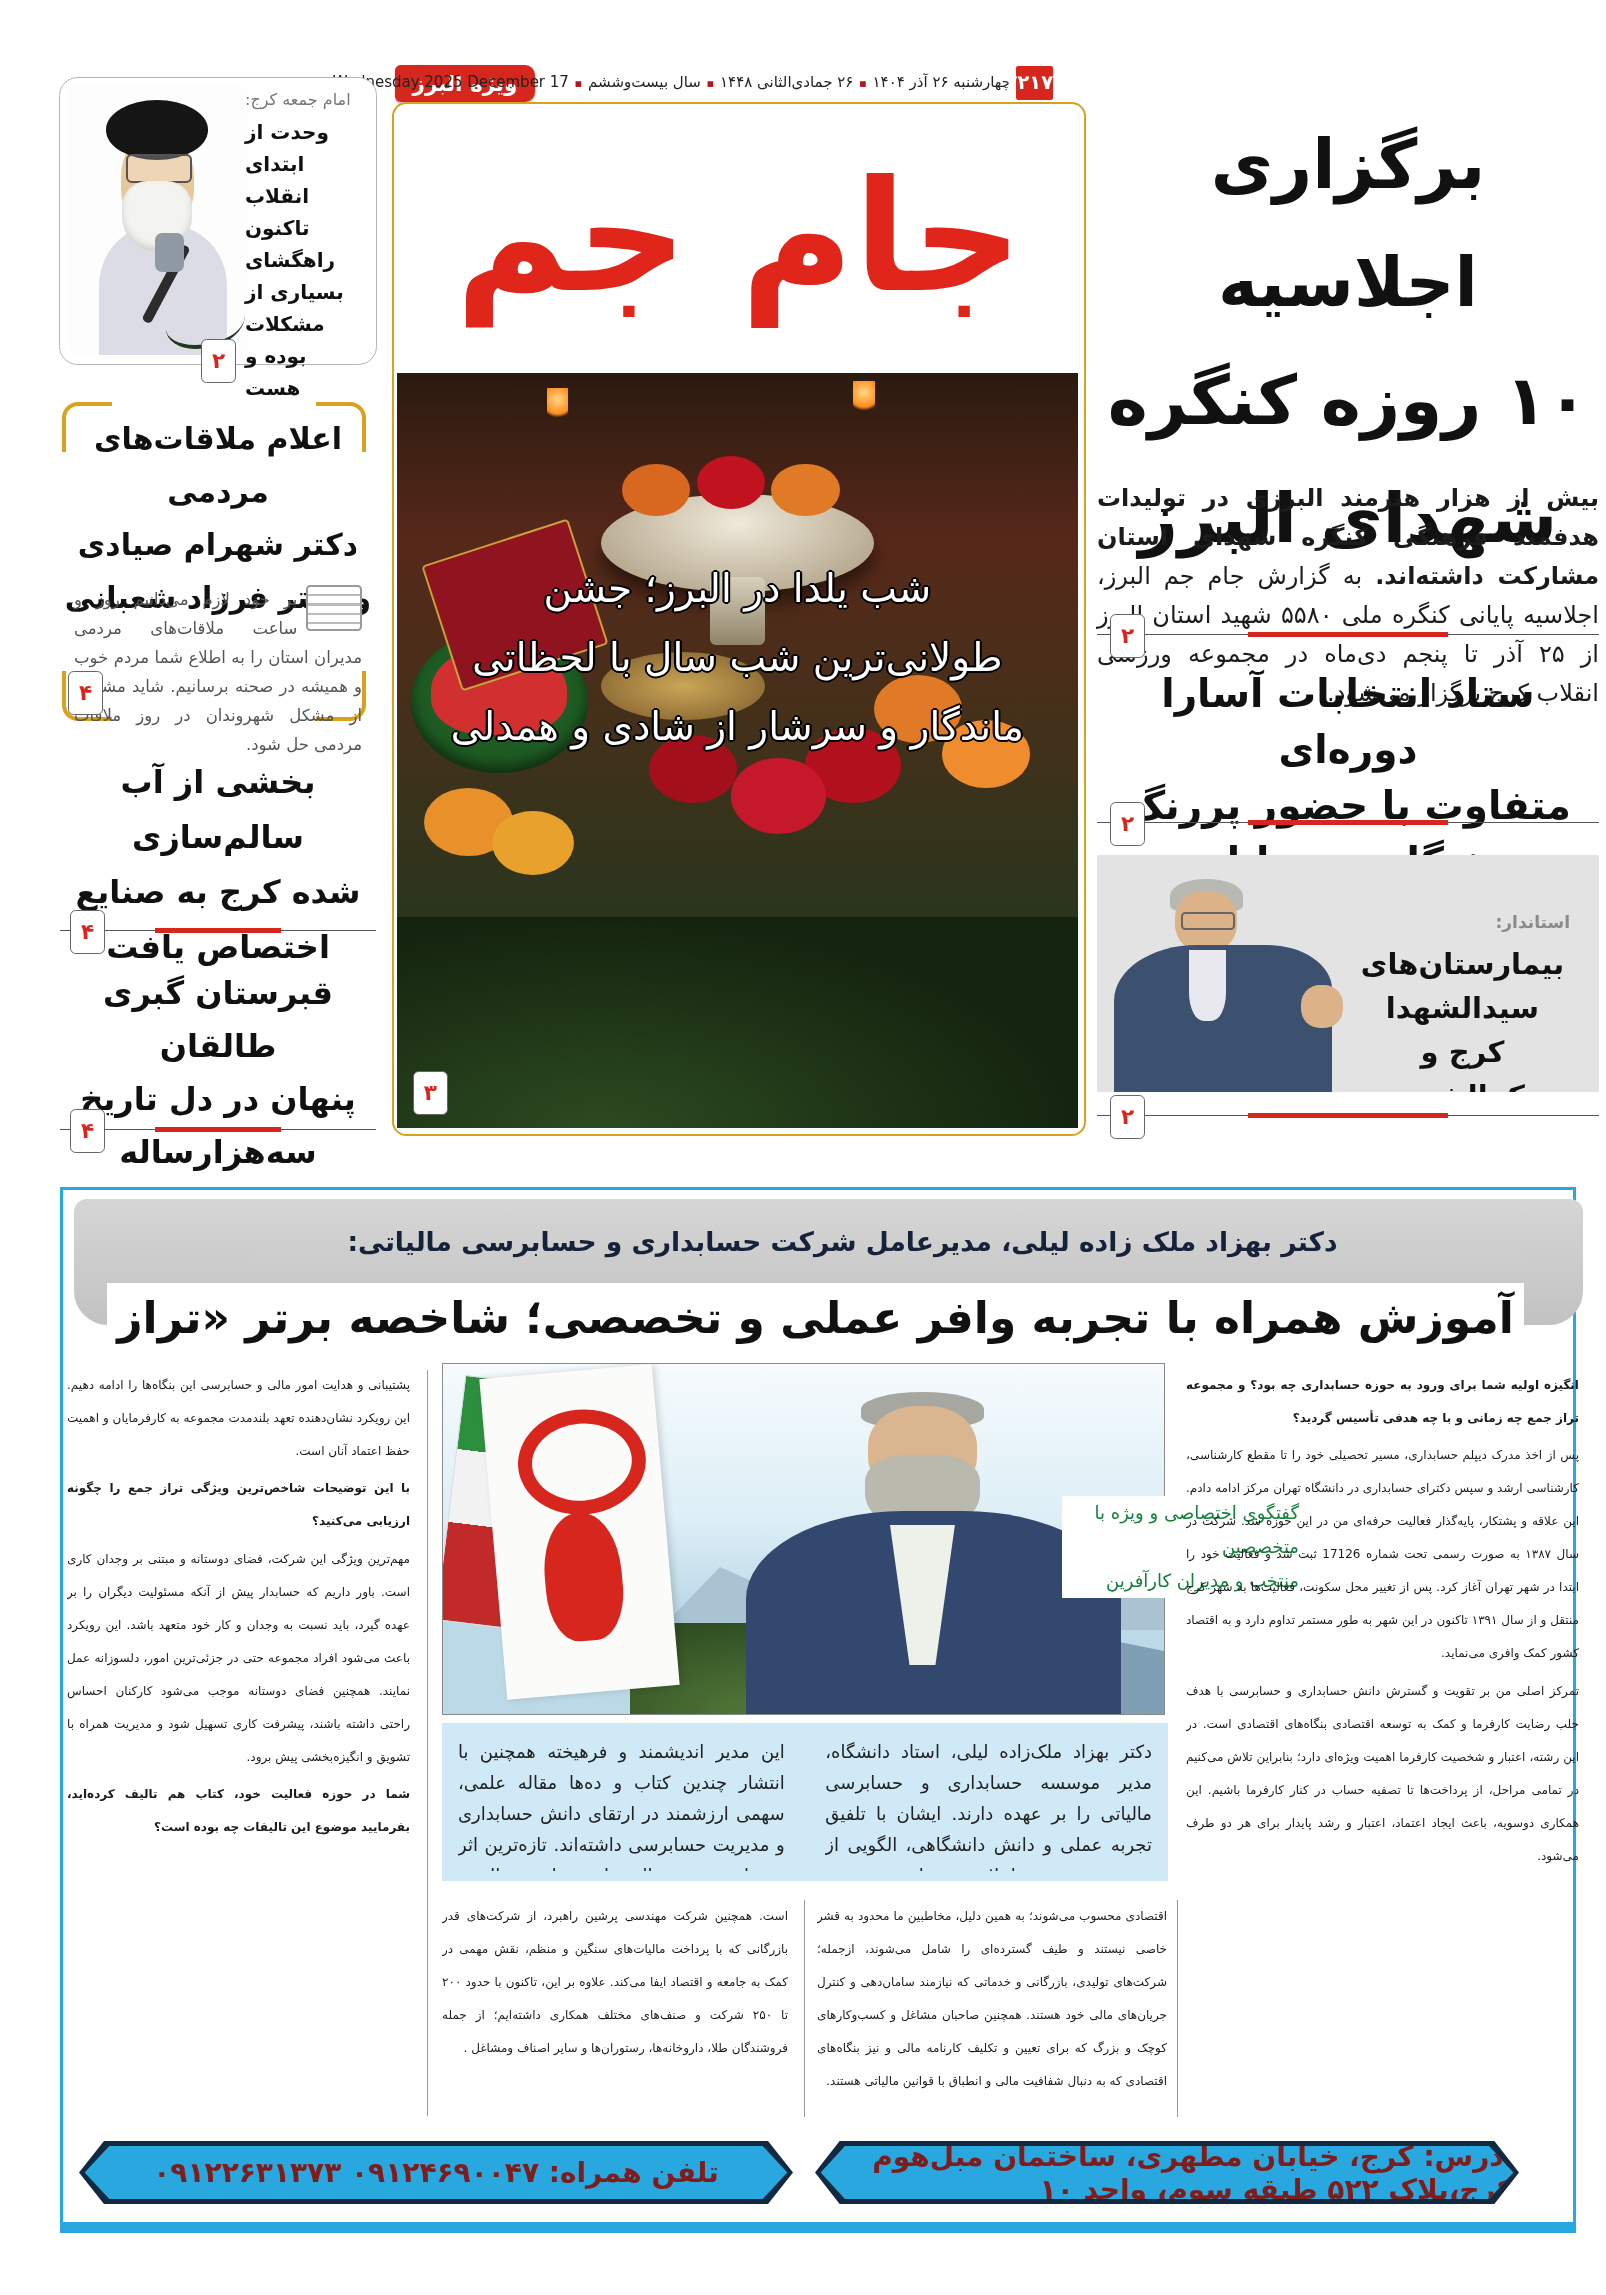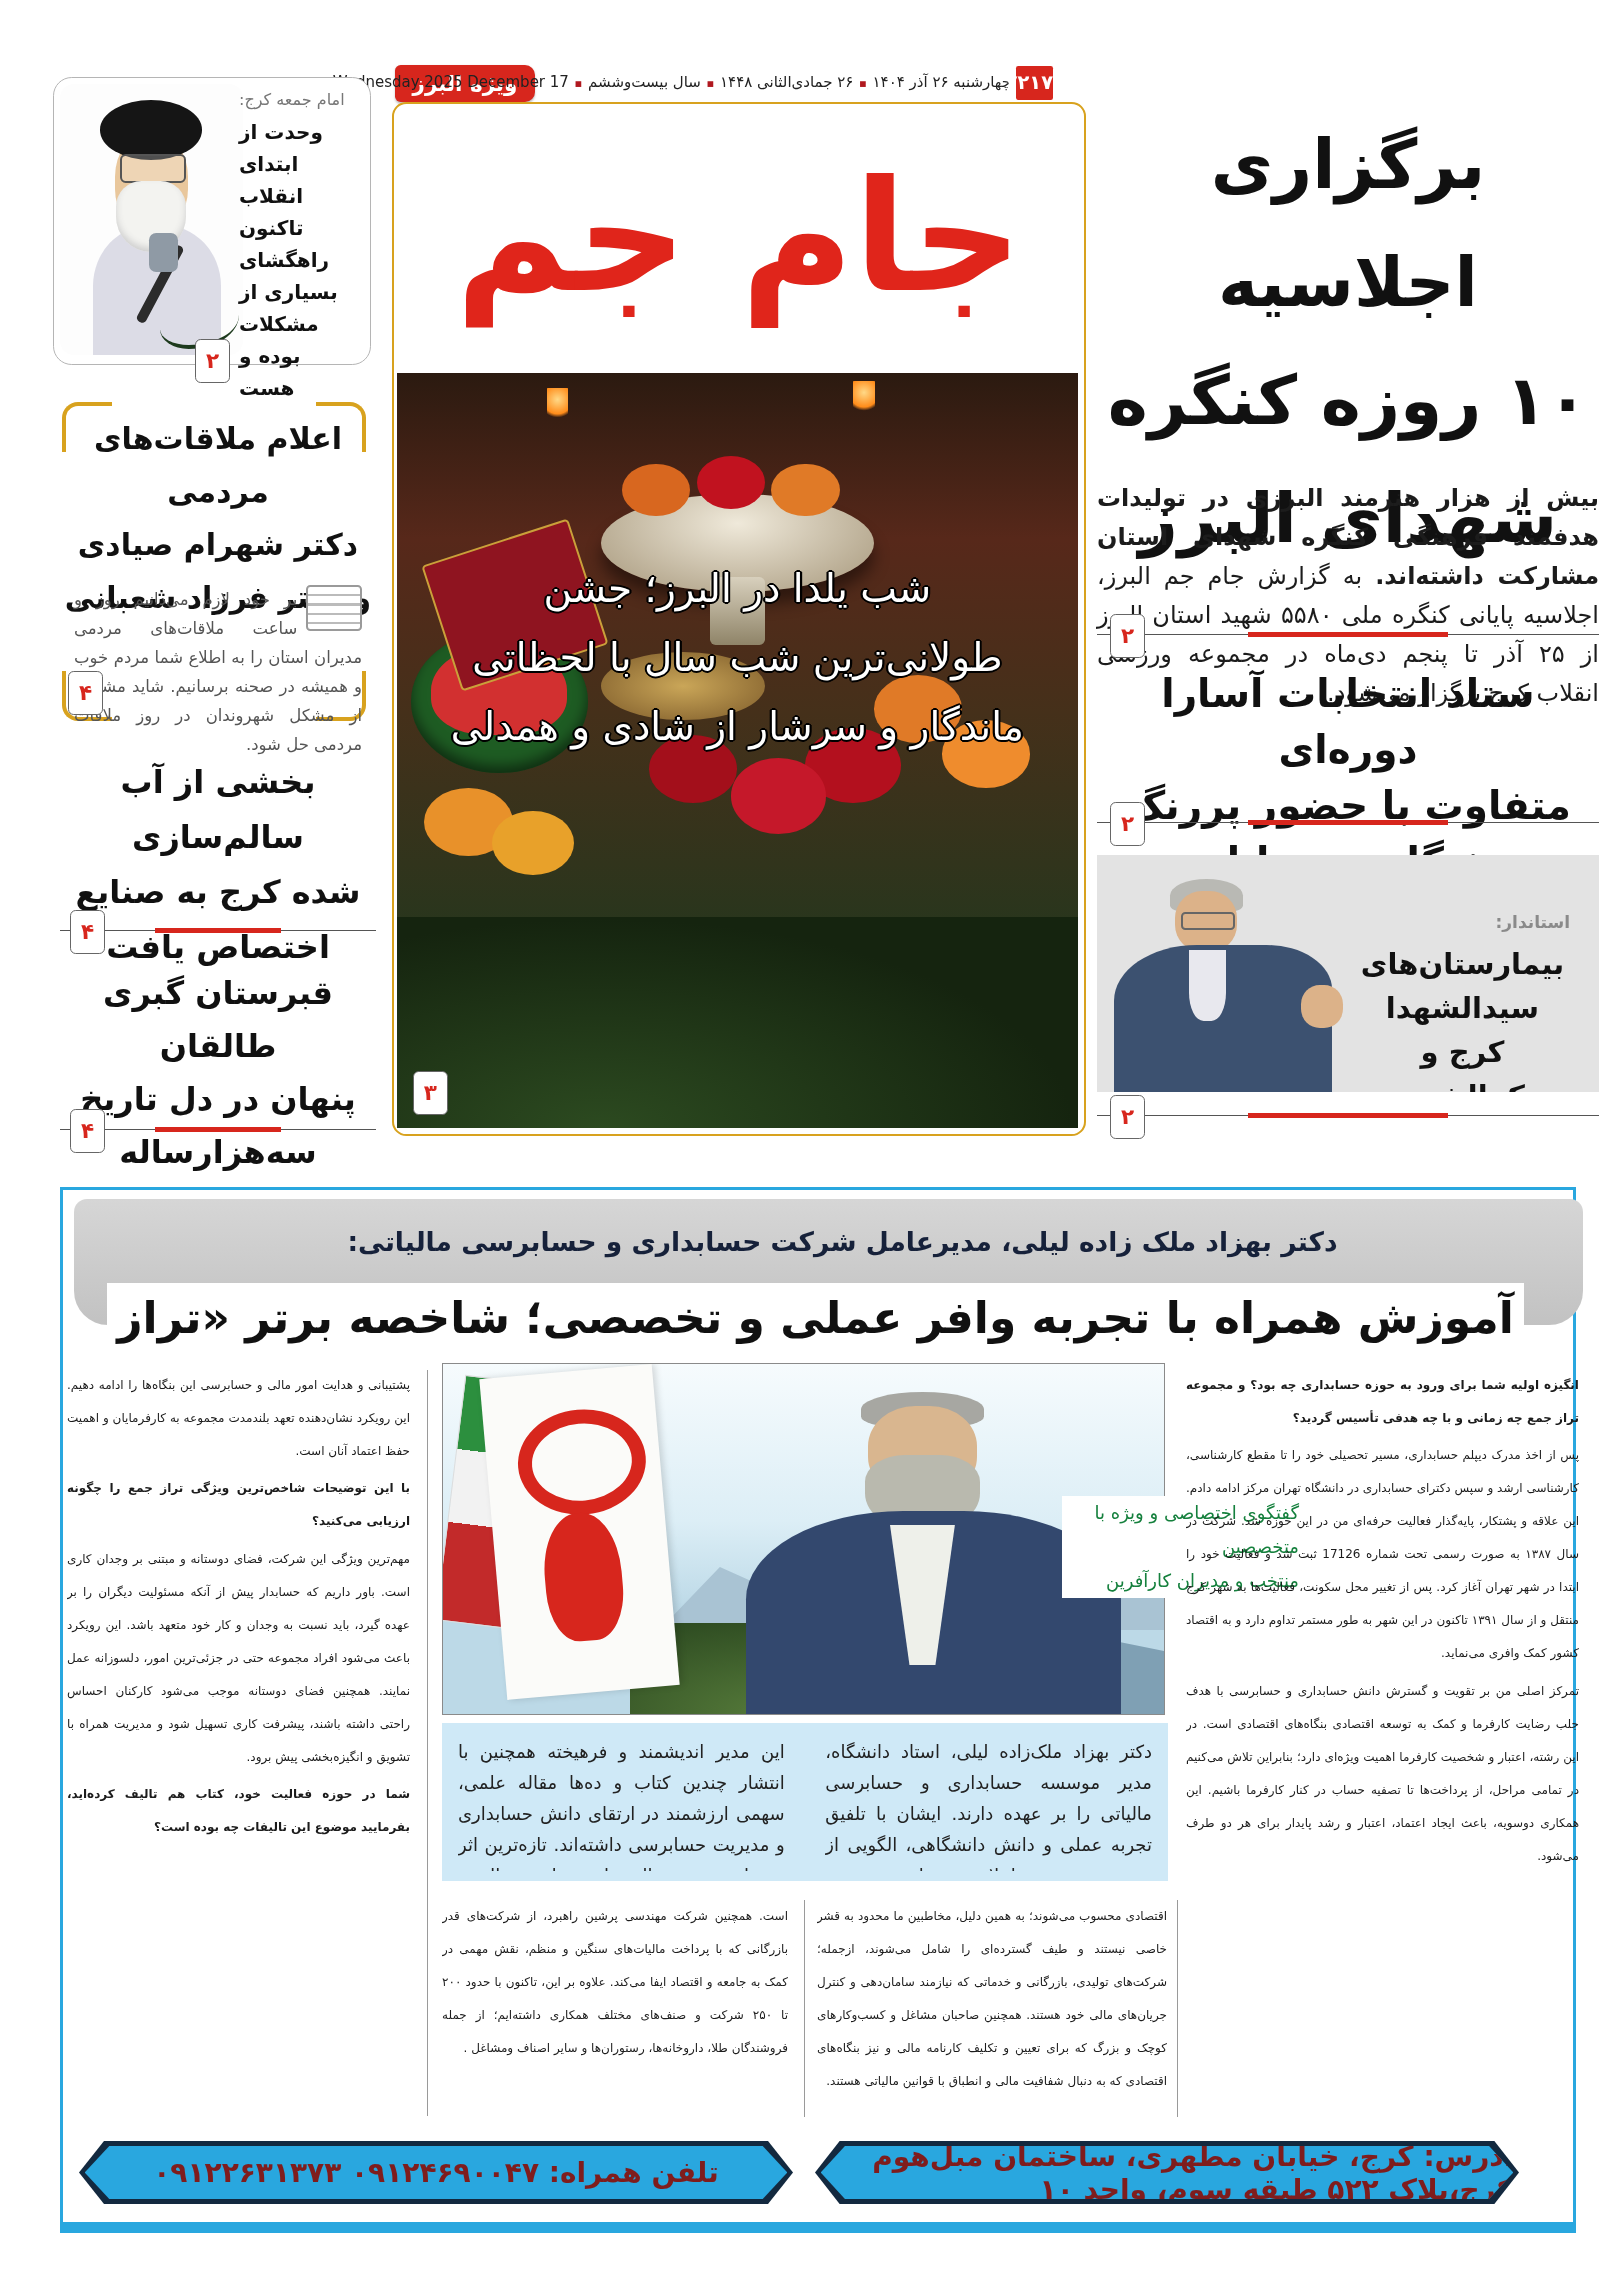--- a/index.html
+++ b/index.html
@@ -40,21 +40,21 @@
     <span>ویژه البرز</span>
   </div>
   <div class="abs dateline" style="left:539px;top:73px;width:473px;">
     <span>چهارشنبه ۲۶ آذر ۱۴۰۴</span><span class="dot">▪</span><span>۲۶ جمادی‌الثانی ۱۴۴۸</span><span class="dot">▪</span><span>سال بیست‌وششم</span><span class="dot">▪</span><span dir="ltr">Wednesday   2025  December 17</span>
   </div>
   <div class="abs issue-badge" style="left:1017px;top:66px;width:37px;height:34px;">
     <span>۷۲۱۷</span>
   </div>
   <div class="abs" style="left:396px;top:108px;width:654px;border-top:1.4px solid #222;"></div>
 
-  <div class="abs" style="left:54px;top:77px;width:316px;height:286px;border:1.4px solid #b5b5b5;border-radius:18.7px;background:#fff;">
+  <div class="abs" style="left:60px;top:77px;width:316px;height:286px;border:1.4px solid #b5b5b5;border-radius:18.7px;background:#fff;">
     <div class="abs" style="left:5.7px;top:5.7px;width:183px;height:271px;border-radius:14.3px;overflow:hidden;background:#fdfdfd;">
       <div class="abs" style="left:18%;top:52%;width:70%;height:50%;background:#dcdce6;border-radius:45% 45% 0 0;"></div>
       <div class="abs" style="left:30%;top:18%;width:40%;height:36%;background:#e9c79c;border-radius:46% 46% 42% 42%;"></div>
       <div class="abs" style="left:22%;top:6%;width:56%;height:22%;background:#151515;border-radius:50%;"></div>
       <div class="abs" style="left:33%;top:26%;width:34%;height:9%;border:2.2px solid #555;border-radius:5.7px;background:rgba(255,255,255,.25);"></div>
       <div class="abs" style="left:31%;top:36%;width:38%;height:26%;background:#f3f3f0;border-radius:40% 40% 55% 55%;box-shadow:inset 0 -4.3px 7.2px #cfcfcf;"></div>
       <div class="abs" style="left:52%;top:58%;width:10px;height:86px;background:#2c2c2c;transform:rotate(28deg);border-radius:4.3px;"></div>
       <div class="abs" style="left:49%;top:55%;width:29px;height:39px;background:#8f9aa5;border-radius:7.2px;"></div>
       <div class="abs" style="left:55%;top:78%;width:79px;height:50px;border-bottom:4.3px solid #1d3a1d;border-radius:0 0 70% 40%;"></div>
     </div>

